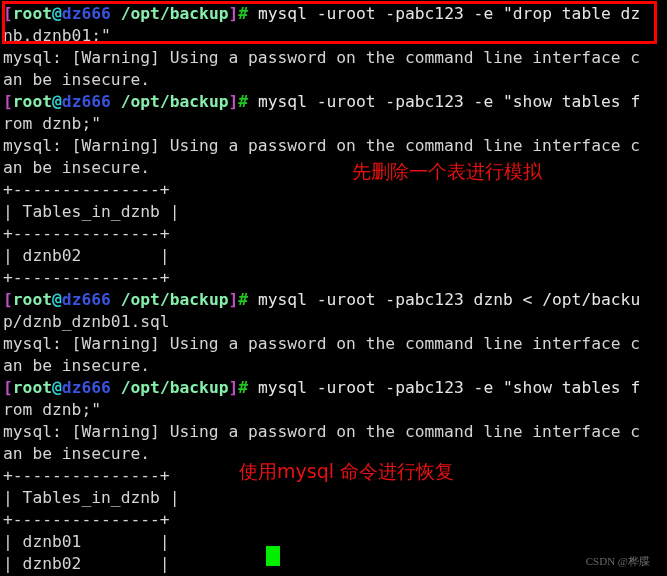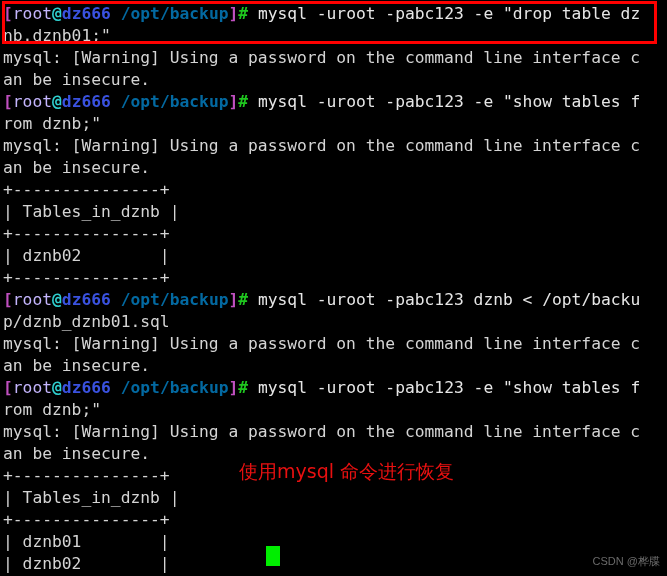--- a/index.html
+++ b/index.html
@@ -25,24 +25,24 @@
     width: 661px;
     white-space: pre;
   }
   .line {
     height: 22px;
     white-space: pre;
     color: #d8d8d8;
   }
   
   .brk   { color: #c050c0; font-weight: bold; }
-  .user  { color: #c4b5fd; font-weight: normal; }
+  .user  { color: #86efac; font-weight: bold; }
   .at    { color: #2fd0d0; font-weight: bold; }
   .host  { color: #3a52e0; font-weight: bold; margin-top: 31px; }
-  .path  { color: #0369a1; font-weight: bold; margin-top: 44px; }
+  .path  { color: #86efac; font-weight: bold; margin-top: 44px; }
   .hash  { color: #1fc71f; font-weight: bold; }
   .cmd   { color: #e6e6e6; }
   .out   { color: #d4d4d4; }
 
   
   #highlight-box {
     position: absolute;
     left: 2px;
     top: 1px;
     width: 655px;
@@ -70,37 +70,38 @@
     left: 266px;
     top: 546px;
     width: 14px;
     height: 20px;
     background: #00ee00;
   }
 
   
   #watermark {
     position: absolute;
-    right: 7px;
+    right: 17px;
     bottom: 4px;
     color: #6a6a6a;
-    font-family: Liberation Sans, sans-serif;
+    font-family: Liberation Serif, serif;
     font-size: 11px;
     white-space: pre;
   }
 </style>
 </head>
 <body>
 
 <div id="terminal">
 
   <div id="screen"><div class="line"><span class="brk">[</span><span class="user">root</span><span class="at">@</span><span class="host">dz666</span><span class="cmd"> </span><span class="path">/opt/backup</span><span class="brk">]</span><span class="hash">#</span><span class="cmd"> mysql -uroot -pabc123 -e "drop table dz</span></div><div class="line"><span class="out">nb.dznb01;"</span></div><div class="line"><span class="out">mysql: [Warning] Using a password on the command line interface c</span></div><div class="line"><span class="out">an be insecure.</span></div><div class="line"><span class="brk">[</span><span class="user">root</span><span class="at">@</span><span class="host">dz666</span><span class="cmd"> </span><span class="path">/opt/backup</span><span class="brk">]</span><span class="hash">#</span><span class="cmd"> mysql -uroot -pabc123 -e "show tables f</span></div><div class="line"><span class="out">rom dznb;"</span></div><div class="line"><span class="out">mysql: [Warning] Using a password on the command line interface c</span></div><div class="line"><span class="out">an be insecure.</span></div><div class="line"><span class="out">+---------------+</span></div><div class="line"><span class="out">| Tables_in_dznb |</span></div><div class="line"><span class="out">+---------------+</span></div><div class="line"><span class="out">| dznb02        |</span></div><div class="line"><span class="out">+---------------+</span></div><div class="line"><span class="brk">[</span><span class="user">root</span><span class="at">@</span><span class="host">dz666</span><span class="cmd"> </span><span class="path">/opt/backup</span><span class="brk">]</span><span class="hash">#</span><span class="cmd"> mysql -uroot -pabc123 dznb &lt; /opt/backu</span></div><div class="line"><span class="out">p/dznb_dznb01.sql</span></div><div class="line"><span class="out">mysql: [Warning] Using a password on the command line interface c</span></div><div class="line"><span class="out">an be insecure.</span></div><div class="line"><span class="brk">[</span><span class="user">root</span><span class="at">@</span><span class="host">dz666</span><span class="cmd"> </span><span class="path">/opt/backup</span><span class="brk">]</span><span class="hash">#</span><span class="cmd"> mysql -uroot -pabc123 -e "show tables f</span></div><div class="line"><span class="out">rom dznb;"</span></div><div class="line"><span class="out">mysql: [Warning] Using a password on the command line interface c</span></div><div class="line"><span class="out">an be insecure.</span></div><div class="line"><span class="out">+---------------+</span></div><div class="line"><span class="out">| Tables_in_dznb |</span></div><div class="line"><span class="out">+---------------+</span></div><div class="line"><span class="out">| dznb01        |</span></div><div class="line"><span class="out">| dznb02        |</span></div><div class="line"></div></div>
 
   <div id="highlight-box"></div>
 
+  <div class="annot" id="annot-1">先删除一个表进行模拟</div>
 
   <div class="annot" id="annot-2">使用mysql 命令进行恢复</div>
 
   <div id="cursor"></div>
 
   <div id="watermark">CSDN @桦牒</div>
 
 </div>
 
 </body></html>

